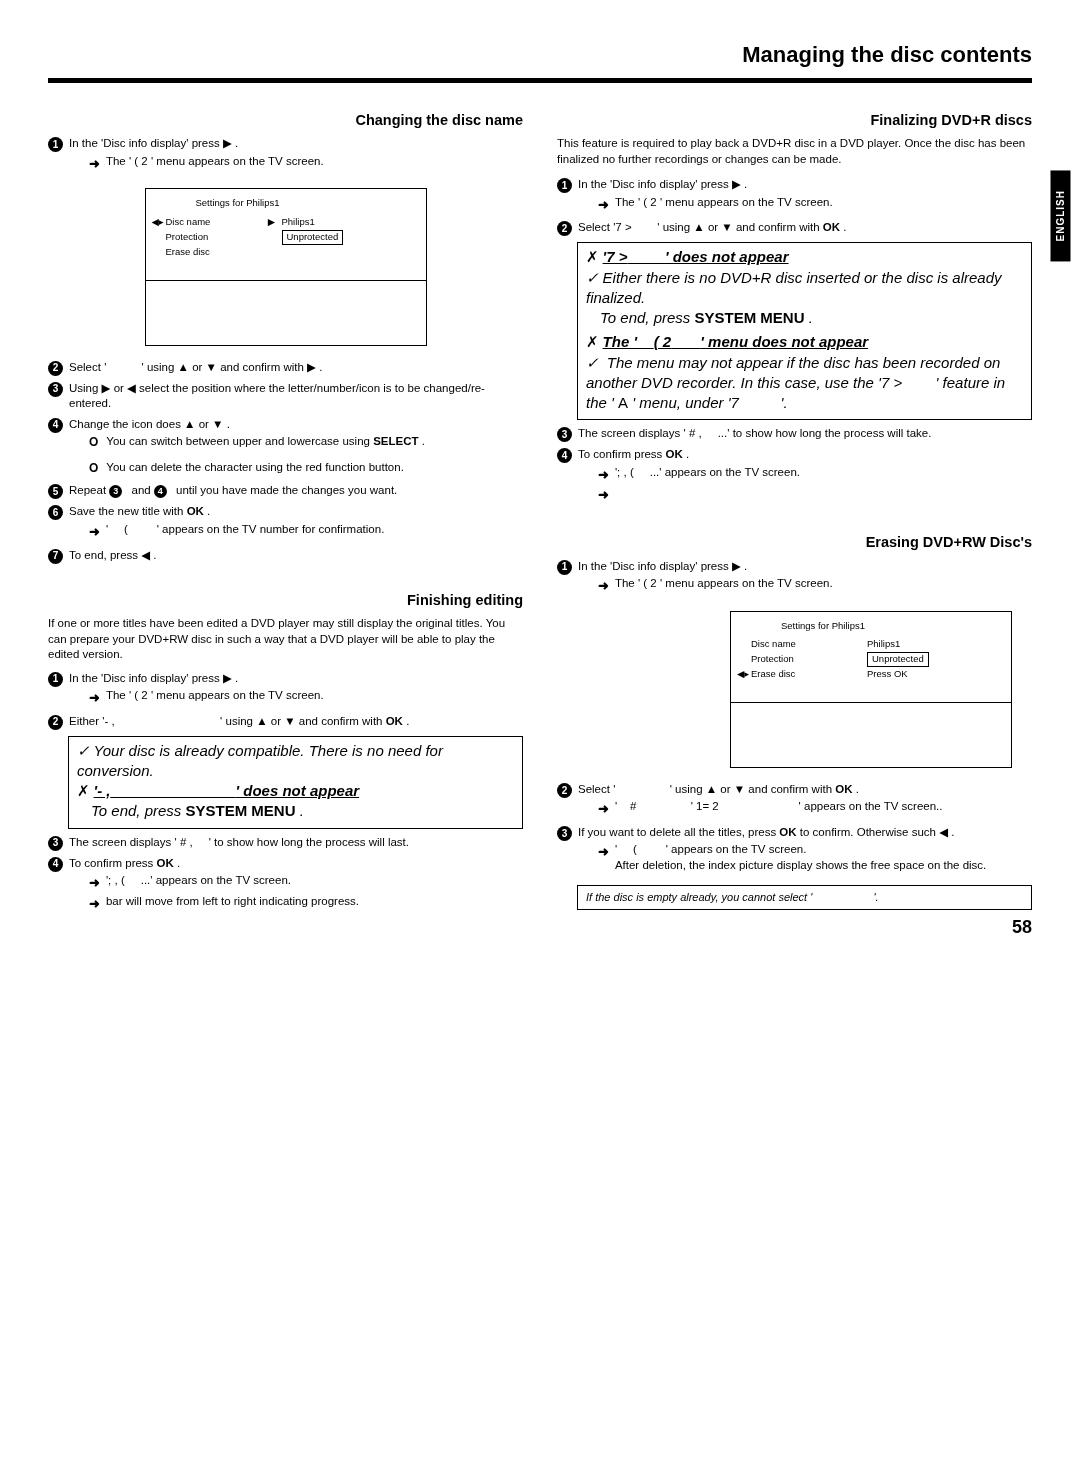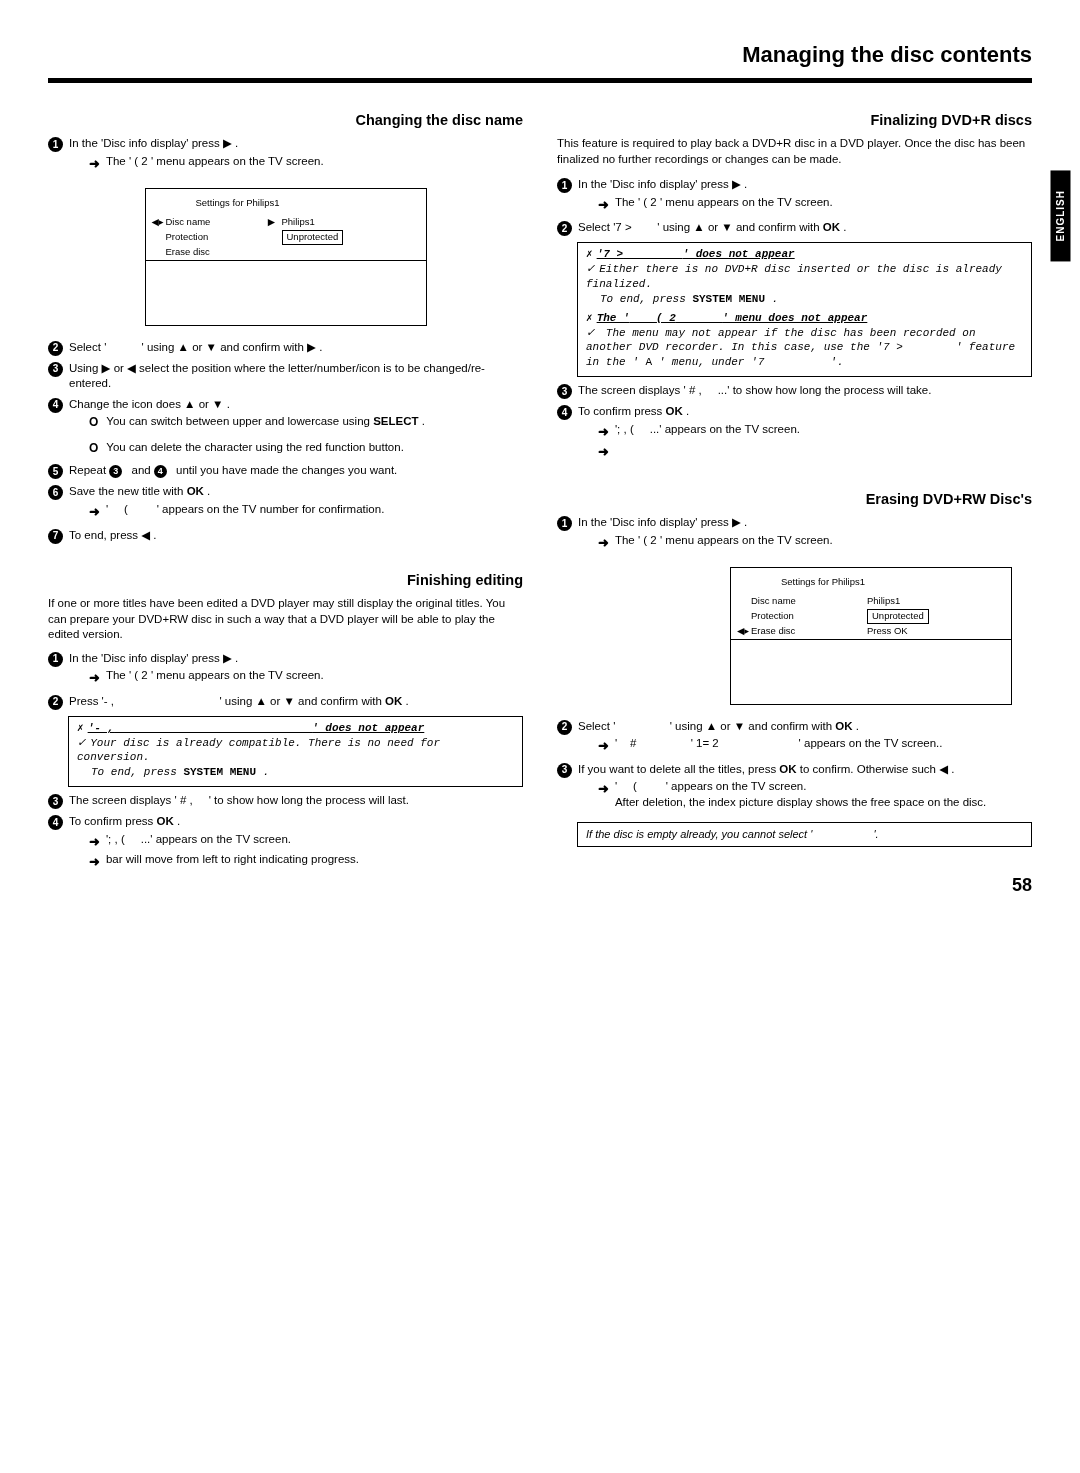--- a/index.html
+++ b/index.html
@@ -85,43 +85,42 @@
   .b { font-weight: bold; }
   .screenshot {
     border: 1.5px solid #000;
     width: 280px;
     margin: 14px auto;
     font-size: 9.5px;
     padding: 0 0 64px 0;
   }
   .screenshot-inner {
     border-bottom: 1px solid #000;
-    padding: 6px 6px 0 6px;
+    padding: 6px 6px 20px 6px;
   }
   .screenshot-title {
     text-align: left;
     margin: 2px 0 6px 44px;
   }
   .screenshot-row {
     display: flex;
     align-items: center;
     margin: 1px 0;
   }
   .sarrow { width: 14px; display:inline-block; }
   .slabel { width: 96px; display:inline-block; }
   .smid   { width: 20px; display:inline-block; text-align:center; }
   .sval   { flex:1; }
   .sval-box { border:1px solid #000; padding: 0 4px; display:inline-block; }
   .troubleshoot {
     border: 1.5px solid #000;
     padding: 4px 8px 6px 8px;
     margin: 6px 0 6px 20px;
     font-style: italic;
-    font-size: 11px;
-    font-family: Liberation Mono, monospace;
+    font-size: 15px;
   }
   .troubleshoot .x { font-style: normal; font-weight: normal; margin-right:4px; }
   .troubleshoot .tick { margin-right:4px; }
   .troubleshoot .title-line { text-decoration: underline; font-weight: bold; margin-bottom: 1px; }
   .troubleshoot .noital { font-style: normal; }
   .note-box {
     border: 1.5px solid #000;
     padding: 4px 8px;
     margin: 10px 0 6px 20px;
     font-style: italic;
@@ -285,30 +284,30 @@
             <span>( 2</span>
             <span>' menu appears on the TV screen.</span>
           </div>
         </div>
       </div>
     </div>
 
     <div class="step">
       <span class="step-num">2</span>
       <div class="step-body">
-        <span>Press '- ,</span>&nbsp;&nbsp;&nbsp;&nbsp;&nbsp;&nbsp;&nbsp;&nbsp;&nbsp;&nbsp;&nbsp;&nbsp;&nbsp;&nbsp;&nbsp;&nbsp;&nbsp;&nbsp;&nbsp;&nbsp;&nbsp;&nbsp;&nbsp;&nbsp;&nbsp;&nbsp;&nbsp;&nbsp;&nbsp;&nbsp;&nbsp;&nbsp;
+        <span>Either '- ,</span>&nbsp;&nbsp;&nbsp;&nbsp;&nbsp;&nbsp;&nbsp;&nbsp;&nbsp;&nbsp;&nbsp;&nbsp;&nbsp;&nbsp;&nbsp;&nbsp;&nbsp;&nbsp;&nbsp;&nbsp;&nbsp;&nbsp;&nbsp;&nbsp;&nbsp;&nbsp;&nbsp;&nbsp;&nbsp;&nbsp;&nbsp;&nbsp;
         <span>' using  ▲  or  ▼  and confirm with  </span>
         <span class="b">OK</span>
         <span> .</span>
       </div>
     </div>
 
     <div class="troubleshoot">
+      <div><span class="tick">✓</span><span>Your disc is already compatible. There is no need for conversion.</span></div>
       <div><span class="x">✗</span><span class="title-line"><span>'- ,</span>&nbsp;&nbsp;&nbsp;&nbsp;&nbsp;&nbsp;&nbsp;&nbsp;&nbsp;&nbsp;&nbsp;&nbsp;&nbsp;&nbsp;&nbsp;&nbsp;&nbsp;&nbsp;&nbsp;&nbsp;&nbsp;&nbsp;&nbsp;&nbsp;&nbsp;&nbsp;&nbsp;&nbsp;&nbsp;&nbsp;<span>' does not appear</span></span></div>
-      <div><span class="tick">✓</span><span>Your disc is already compatible. There is no need for conversion.</span></div>
       <div style="padding-left:14px;">
         <span>To end, press  </span>
         <span class="b noital">SYSTEM MENU</span>
         <span> .</span>
       </div>
     </div>
 
     <div class="step">
       <span class="step-num">3</span>
       <div class="step-body">

